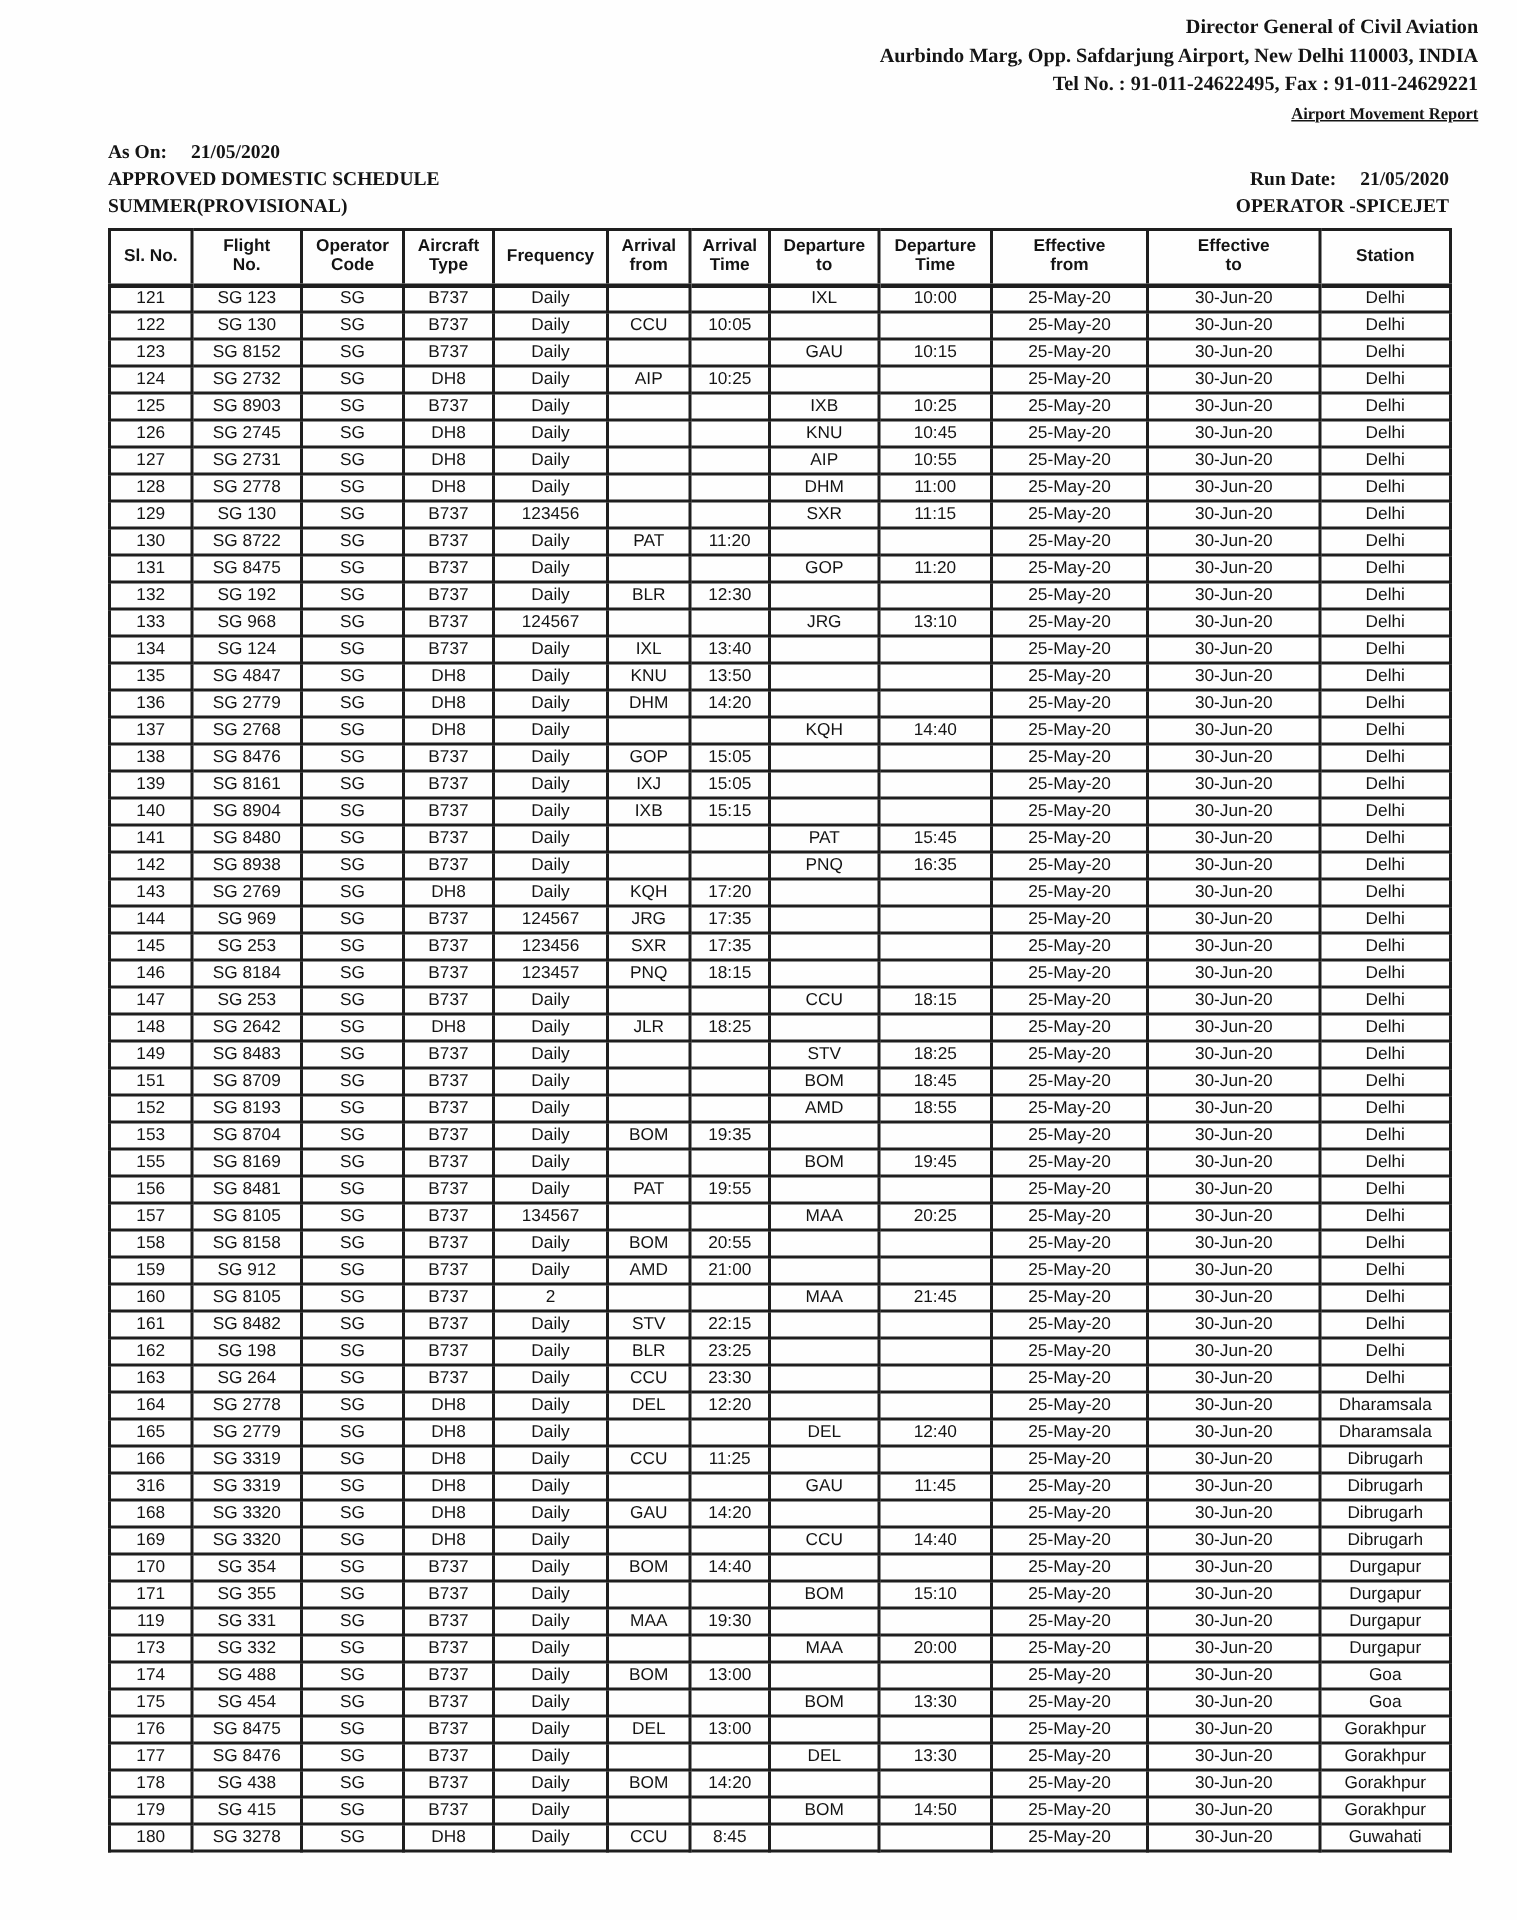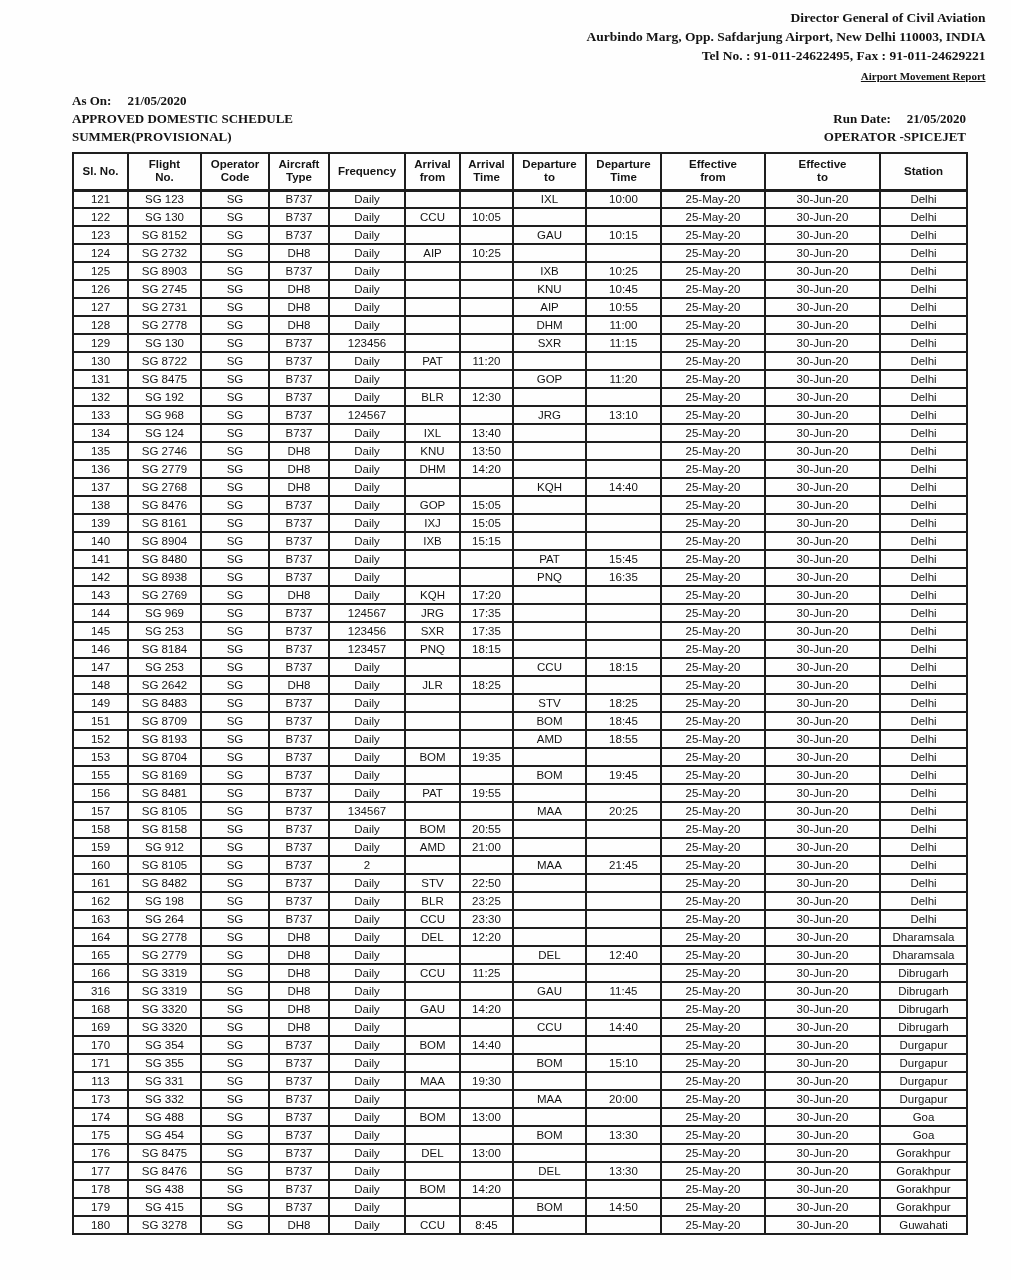--- a/index.html
+++ b/index.html
@@ -348,21 +348,21 @@
           <td>IXL</td>
           <td>13:40</td>
           <td></td>
           <td></td>
           <td>25-May-20</td>
           <td>30-Jun-20</td>
           <td>Delhi</td>
         </tr>
         <tr>
           <td>135</td>
-          <td>SG 2746</td>
+          <td>SG 4847</td>
           <td>SG</td>
           <td>DH8</td>
           <td>Daily</td>
           <td>KNU</td>
           <td>13:50</td>
           <td></td>
           <td></td>
           <td>25-May-20</td>
           <td>30-Jun-20</td>
           <td>Delhi</td>
@@ -689,21 +689,21 @@
           <td>30-Jun-20</td>
           <td>Delhi</td>
         </tr>
         <tr>
           <td>161</td>
           <td>SG 8482</td>
           <td>SG</td>
           <td>B737</td>
           <td>Daily</td>
           <td>STV</td>
-          <td>22:50</td>
+          <td>22:15</td>
           <td></td>
           <td></td>
           <td>25-May-20</td>
           <td>30-Jun-20</td>
           <td>Delhi</td>
         </tr>
         <tr>
           <td>162</td>
           <td>SG 198</td>
           <td>SG</td>
@@ -837,21 +837,21 @@
           <td>Daily</td>
           <td></td>
           <td></td>
           <td>BOM</td>
           <td>15:10</td>
           <td>25-May-20</td>
           <td>30-Jun-20</td>
           <td>Durgapur</td>
         </tr>
         <tr>
-          <td>113</td>
+          <td>119</td>
           <td>SG 331</td>
           <td>SG</td>
           <td>B737</td>
           <td>Daily</td>
           <td>MAA</td>
           <td>19:30</td>
           <td></td>
           <td></td>
           <td>25-May-20</td>
           <td>30-Jun-20</td>

